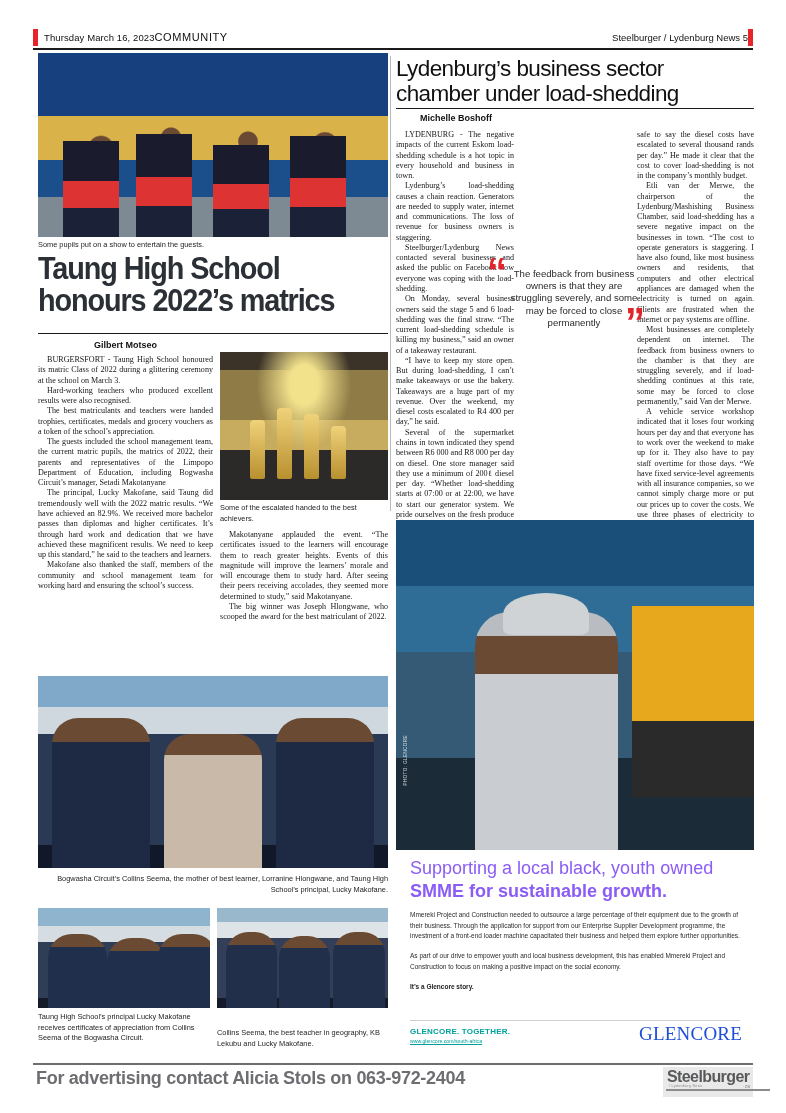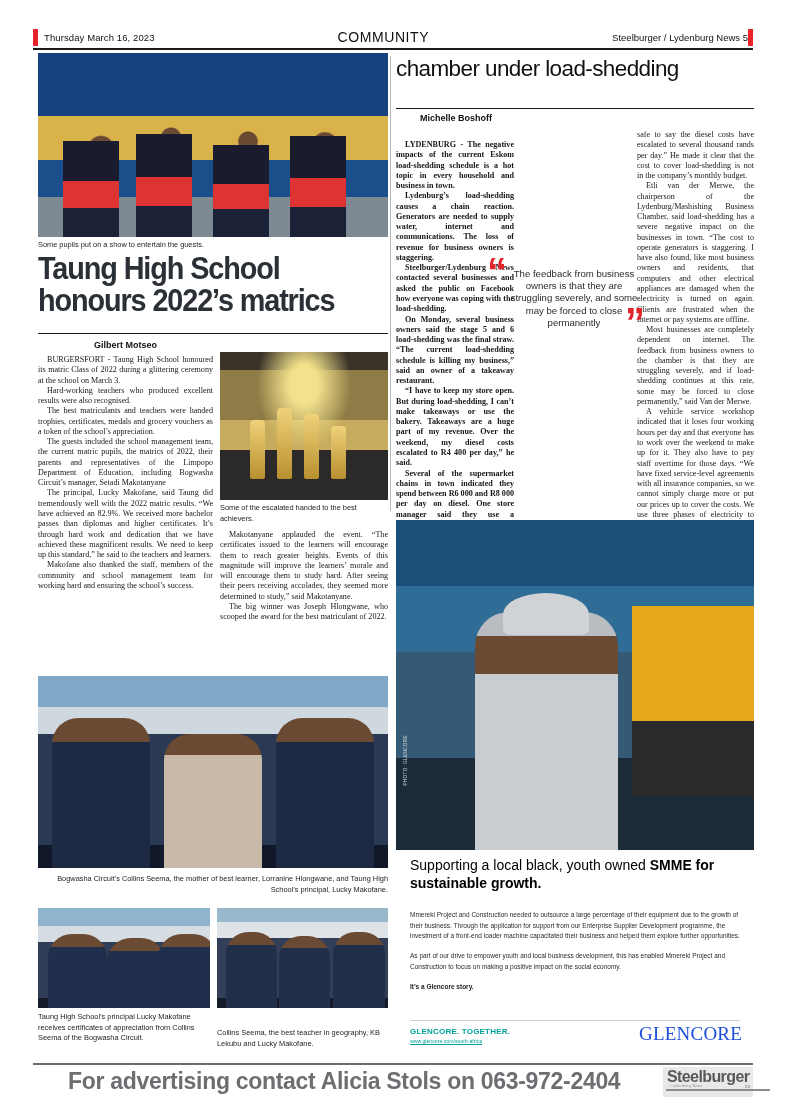--- a/index.html
+++ b/index.html
@@ -14,22 +14,22 @@
     position:absolute;left:33px;top:26px;width:720px;height:22px;
     display:flex;align-items:center;
   }
   .mh-rule{position:absolute;left:33px;top:48px;width:720px;height:1.5px;background:#1a1a1a;}
   .mh-tick{width:5px;height:17px;background:#e8232a;flex:0 0 auto;}
   .mh-date{
     font-family:"Liberation Sans",sans-serif;font-size:9.5px;color:#111;
     margin-left:6px;white-space:nowrap;letter-spacing:.1px;
   }
   .mh-center{
-    flex:1;text-align:center;font-family:"Liberation Sans",sans-serif;
-    font-size:14px;letter-spacing:.6px;color:#111;font-weight:400;
+    flex:1;font-family:"Liberation Sans",sans-serif;
+    font-size:11px;letter-spacing:.6px;color:#111;font-weight:400;
   }
   .mh-right{
     font-family:"Liberation Sans",sans-serif;font-size:9.5px;color:#111;
     white-space:nowrap;
   }
 
   
   .vrule{position:absolute;background:#b9b9b9;width:1px;}
   .hrule{position:absolute;background:#1a1a1a;height:1px;}
 
@@ -75,22 +75,22 @@
   .qmark{
     position:absolute;font-family:"Liberation Sans",sans-serif;
     font-weight:700;font-size:40px;color:#e0252b;line-height:.72;
   }
 
   
   .ad{position:absolute;left:396px;top:520px;width:358px;height:545px;background:#fff;}
   .ad-img{position:absolute;left:0;top:0;width:358px;height:330px;overflow:hidden;}
   .ad-head{
     position:absolute;left:14px;top:337px;width:332px;
-    font-family:"Liberation Sans",sans-serif;font-size:14px;
-    line-height:1.28;color:#000000;font-weight:400;
+    font-family:"Liberation Sans",sans-serif;font-size:18px;
+    line-height:1.28;color:#8b5cf6;font-weight:400;
   }
   .ad-head b{font-weight:700;}
   .ad-body{
     position:absolute;left:14px;top:390px;width:330px;
     font-family:"Liberation Sans",sans-serif;font-size:6.5px;
     line-height:1.65;color:#2a2a2a;
   }
   .ad-body p{margin:0 0 9px 0;}
   .ad-body p.strong{font-weight:700;color:#1d1d1b;}
   .ad-rule{position:absolute;left:14px;top:500px;width:330px;height:1px;background:#cfcfcf;}
@@ -107,21 +107,21 @@
     position:absolute;right:12px;top:503px;
     font-family:"Liberation Serif",serif;font-size:19px;
     letter-spacing:.2px;color:#1d4ed8;
   }
 
   
   .foot-rule{position:absolute;left:33px;top:1063px;width:720px;height:1.5px;background:#6d6e71;}
   .foot-text{
     position:absolute;left:36px;top:1068px;
     font-family:"Liberation Sans",sans-serif;font-weight:700;
-    font-size:23px;color:#6d6e71;letter-spacing:-.3px;margin-left:32px;
+    font-size:18px;color:#6d6e71;letter-spacing:-.3px;
   }
   .sb-logo{
     position:absolute;right:33px;top:1067px;width:90px;height:30px;background:#e9e9e9;
   }
   .sb-logo .sb-word{
     position:absolute;left:4px;top:1px;font-family:"Liberation Sans",sans-serif;
     font-weight:700;font-size:16px;color:#58595b;letter-spacing:-.6px;
   }
   .sb-logo .sb-sub{
     position:absolute;left:6px;top:17px;font-family:"Liberation Sans",sans-serif;
@@ -240,27 +240,28 @@
       <div class="person" style="left:5%;"></div>
       <div class="person" style="left:36%;height:72%;"></div>
       <div class="person" style="left:68%;"></div>
     </div>
   </div>
 
   <div class="caption" style="left:38px;top:1012px;width:172px;">Taung High School’s principal Lucky Makofane receives certificates of appreciation from Collins Seema of the Bogwasha Circuit.</div>
   <div class="caption" style="left:217px;top:1028px;width:171px;">Collins Seema, the best teacher in geography, KB Lekubu and Lucky Makofane.</div>
 
   <div class="head-lyden">
+    <div>Lydenburg’s business sector</div>
     <div>chamber under load-shedding</div>
   </div>
   <div class="hrule" style="left:396px;top:108px;width:358px;"></div>
 
   <div class="byline" style="left:396px;top:113px;width:120px;">Michelle Boshoff</div>
 
-  <div class="body-col" style="left:396px;top:140px;width:118px;font-weight:bold;">
+  <div class="body-col" style="left:396px;top:130px;width:118px;">
     <p>LYDENBURG - The negative impacts of the current Eskom load-shedding schedule is a hot topic in every household and business in town.</p>
     <p>Lydenburg’s load-shedding causes a chain reaction. Generators are needed to supply water, internet and communications. The loss of revenue for business owners is staggering.</p>
     <p>Steelburger/Lydenburg News contacted several businesses and asked the public on Facebook how everyone was coping with the load-shedding.</p>
     <p>On Monday, several business owners said the stage 5 and 6 load-shedding was the final straw. “The current load-shedding schedule is killing my business,” said an owner of a takeaway restaurant.</p>
     <p>“I have to keep my store open. But during load-shedding, I can’t make takeaways or use the bakery. Takeaways are a huge part of my revenue. Over the weekend, my diesel costs escalated to R4 400 per day,” he said.</p>
     <p>Several of the supermarket chains in town indicated they spend between R6 000 and R8 000 per day on diesel. One store manager said they use a minimum of 200ℓ diesel per day. “Whether load-shedding starts at 07:00 or at 22:00, we have to start our generator system. We pride ourselves on the fresh produce we offer our customers. It is not an option for the refrigeration systems not to work. It has to, day and night. I am not permitted to go into specifics regarding the cost of load-shedding of our store, but it is</p>
   </div>
 
   <div class="body-col" style="left:637px;top:130px;width:117px;">
     <p class="noind">safe to say the diesel costs have escalated to several thousand rands per day.” He made it clear that the cost to cover load-shedding is not in the company’s monthly budget.</p>

